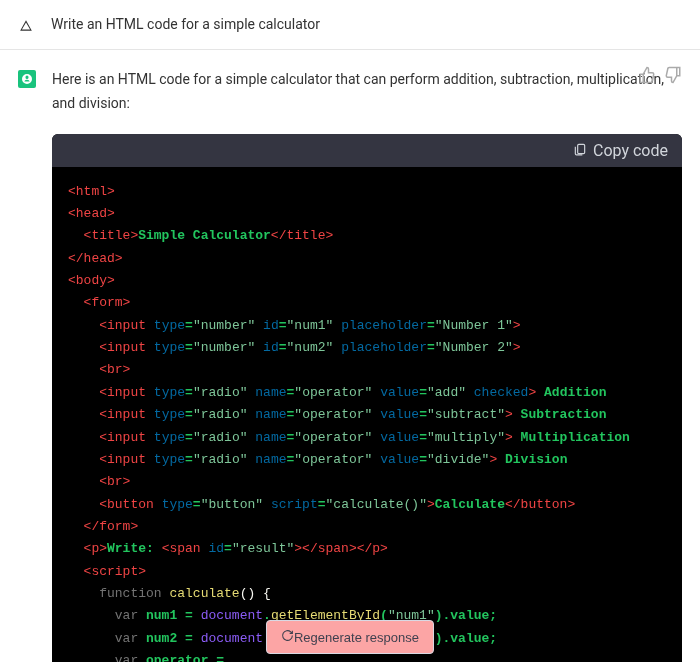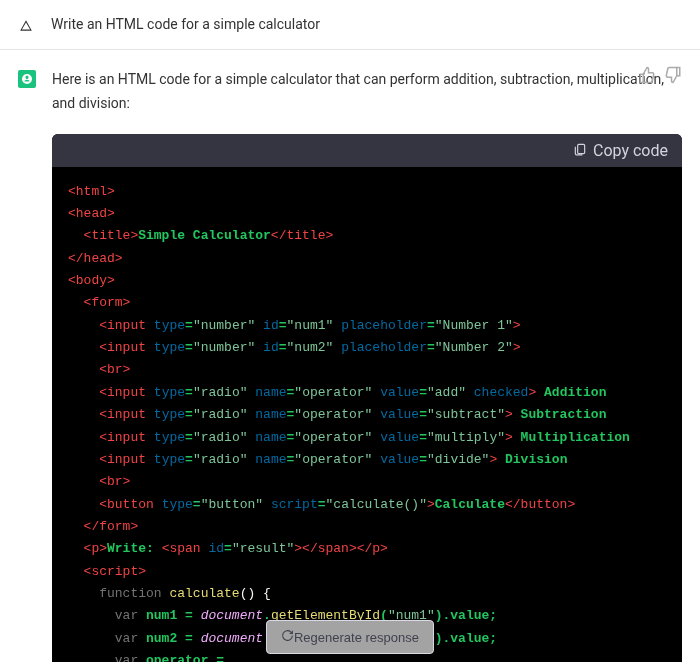--- a/index.html
+++ b/index.html
@@ -98,30 +98,30 @@
       color: #fff;
       white-space: pre;
       overflow-x: hidden;
     }
     .t-tag { color: #ef4444; margin-top: 6px; }
     .t-attr { color: #0369a1; }
     .t-val { color: #7ec699; }
     .t-text { color: #22c55e; font-weight: bold; }
     .t-kw { color: #737373; }
     .t-fn { color: #e6db74; }
-    .t-obj { color: #f0abfc; font-style: italic; }
+    .t-obj { color: #8b5cf6; }
     .t-br { color: #f8f8f2; }
     .regen-wrap {
       position: fixed;
       bottom: 8px;
       left: 50%;
       transform: translateX(-50%);
     }
     .regen-btn {
-      background: #a3a3a3;
+      background: #fca5a5;
       border: 1px solid #d9d9e3;
       border-radius: 4px;
       padding: 8px 14px;
       font-size: 13px;
       color: #40414f;
       display: flex;
       align-items: center;
       gap: 0;
       cursor: pointer;
       box-shadow: 0 1px 2px rgba(0,0,0,0.06);

